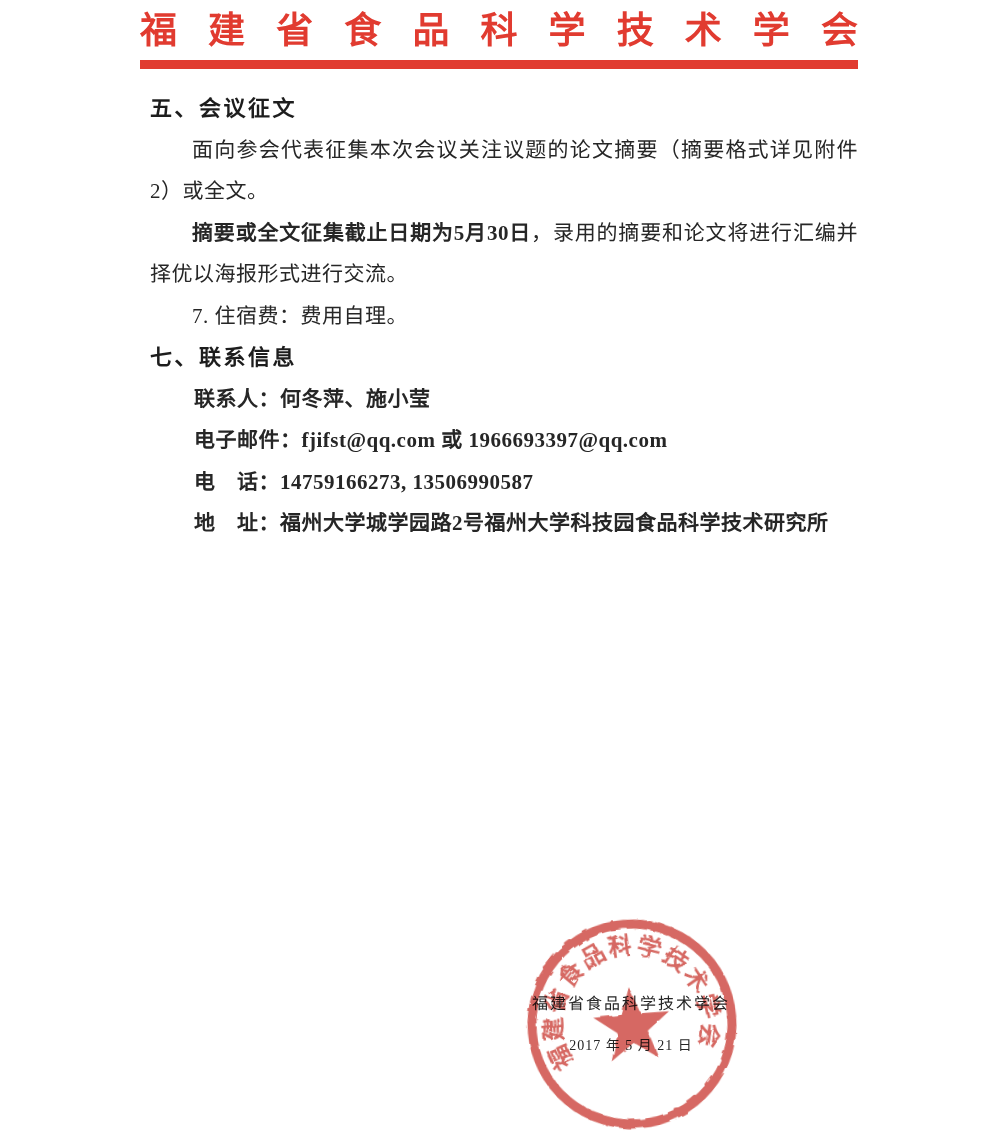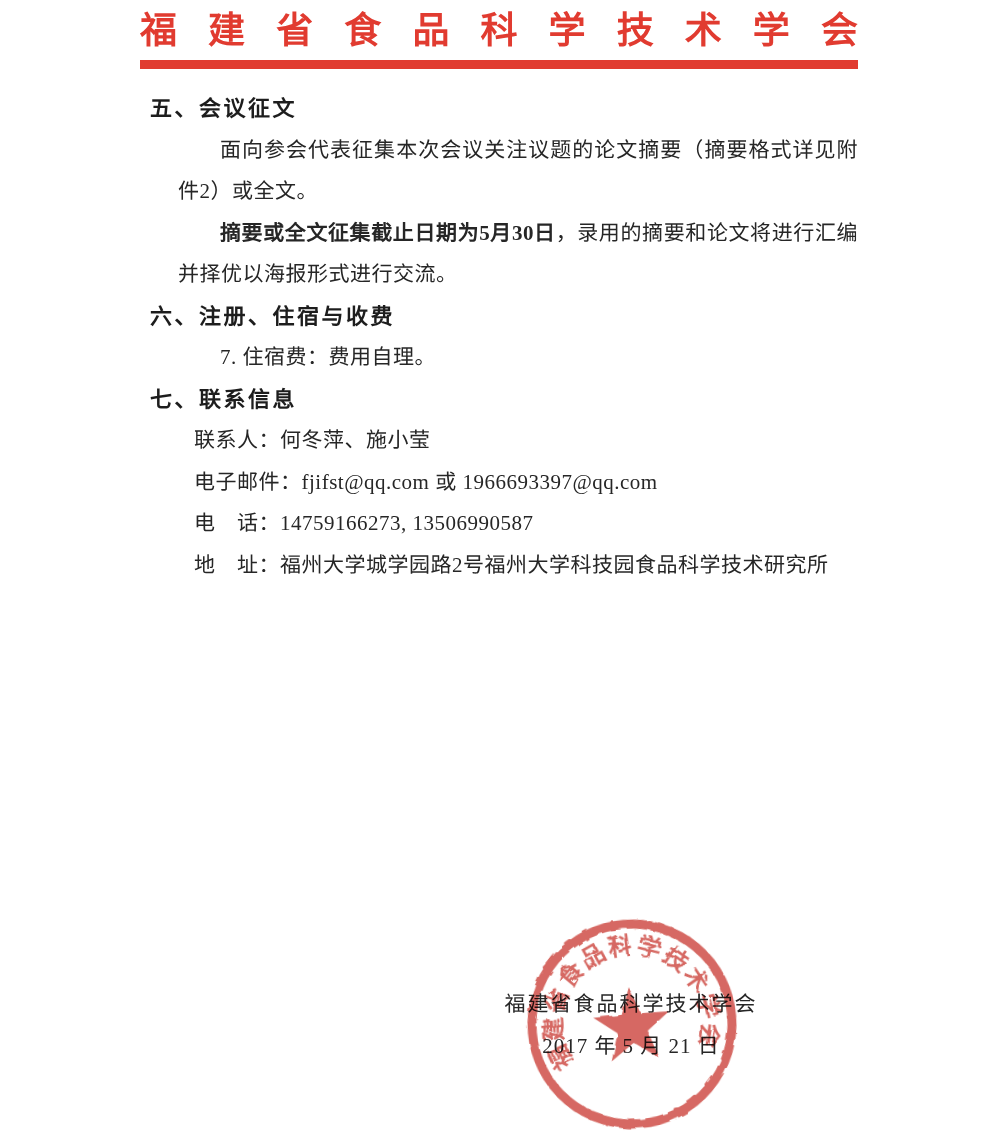--- a/index.html
+++ b/index.html
@@ -32,33 +32,32 @@
     font-size:21px;line-height:41.5px;
   }
   .content h2{
     font-size:22px;font-weight:bold;letter-spacing:2.5px;
     line-height:41.5px;color:#1d1d1d;
   }
   .para{
     text-align:justify;
     text-indent:42px;
     letter-spacing:0.5px;
-    margin-left:28px;
   }
   .em{
     font-weight:bold;
     text-decoration-thickness:2px;
     text-underline-offset:5px;
   }
-  .contact{padding-left:44px;letter-spacing:0.5px;}
+  .contact{padding-left:44px;letter-spacing:0.5px;font-weight:bold;}
   .contact .label{letter-spacing:0.5px;}
   
   .signature{position:absolute;left:500px;top:992px;width:262px;text-align:center;}
-  .sig-org{font-size:21px;letter-spacing:2px;line-height:24px;}
-  .sig-date{font-size:21px;letter-spacing:1px;line-height:24px;margin-top:18px;}
+  .sig-org{font-size:16px;letter-spacing:2px;line-height:24px;}
+  .sig-date{font-size:14px;letter-spacing:1px;line-height:24px;margin-top:18px;}
   
   .seal{
     position:absolute;left:517px;top:909px;
     width:230px;height:230px;
     opacity:0.84;
     mix-blend-mode:multiply;
     transform:rotate(-5deg);
   }
   .seal-arc-text{
     font-family:"Liberation Serif","DejaVu Serif",serif;
@@ -87,21 +86,20 @@
       </div>
     <div class="rule"></div>
   </header>
 
   <main class="content">
 
     <h2>五、会议征文</h2>
     <p class="para">面向参会代表征集本次会议关注议题的论文摘要（摘要格式详见附件2）或全文。</p>
     <p class="para"><span class="em">摘要或全文征集截止日期为5月30日</span><span>，录用的摘要和论文将进行汇编并择优以海报形式进行交流。</span></p>
 
-    <h2>六、注册、住宿与收费</h2>
     <p class="para">7. 住宿费：费用自理。</p>
 
     <h2>七、联系信息</h2>
     <p class="contact"><span class="label">联系人：</span><span>何冬萍、施小莹</span></p>
     <p class="contact"><span class="label">电子邮件：</span><span>fjifst@qq.com 或 1966693397@qq.com</span></p>
     <p class="contact"><span class="label">电　话：</span><span>14759166273, 13506990587</span></p>
     <p class="contact"><span class="label">地　址：</span><span>福州大学城学园路2号福州大学科技园食品科学技术研究所</span></p>
   </main>
 
   <div class="signature">

